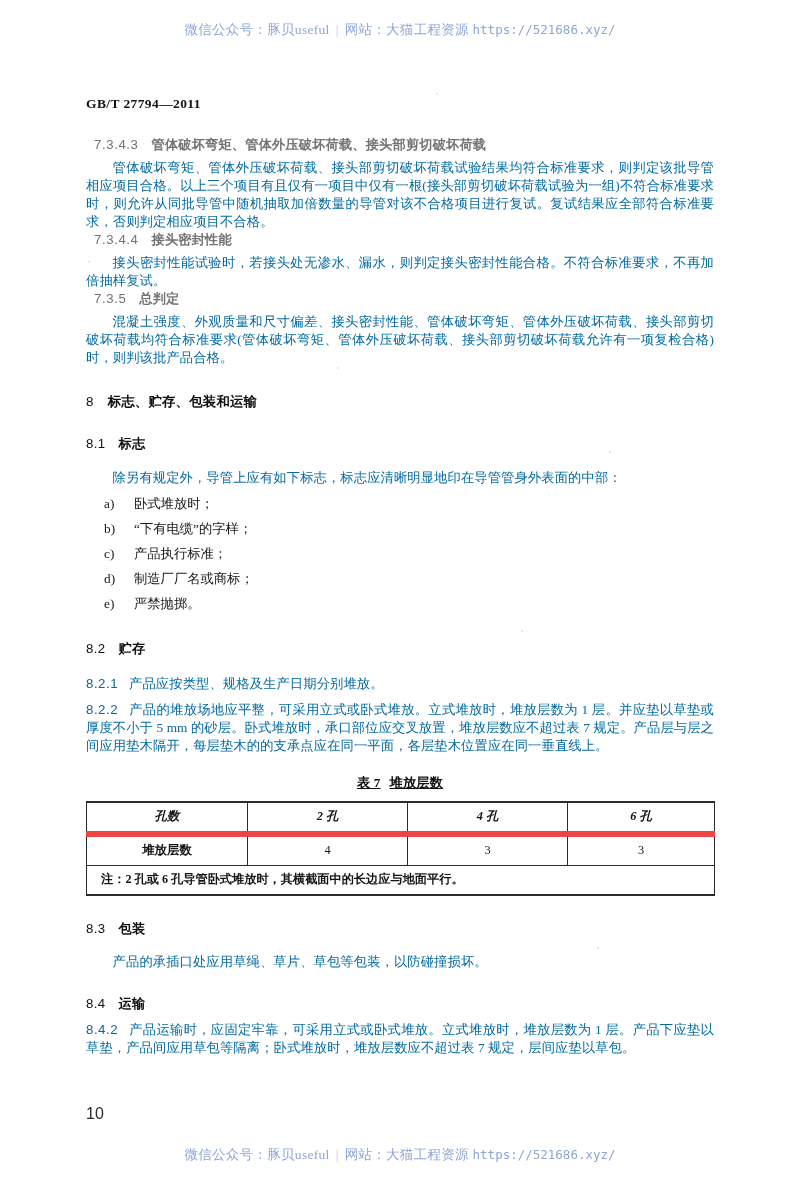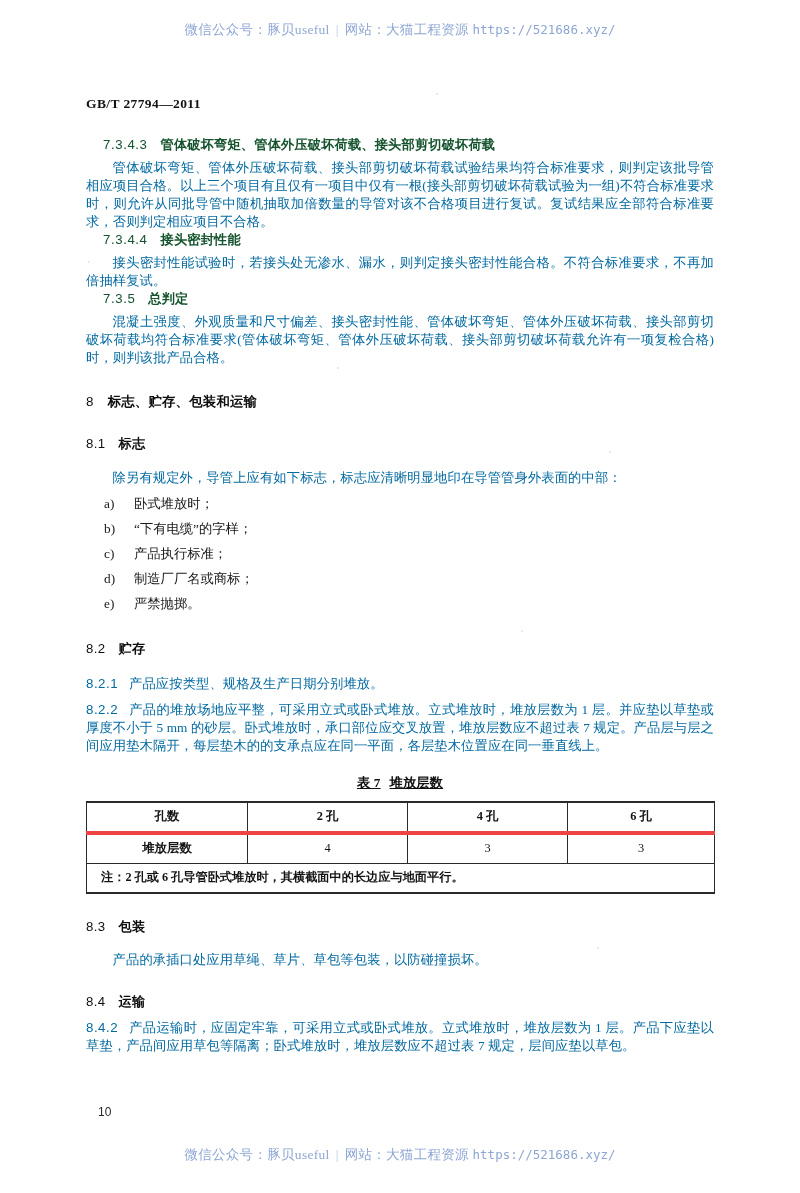--- a/index.html
+++ b/index.html
@@ -58,23 +58,23 @@
     font-size: 13.5px;
     letter-spacing: 0.4px;
     margin: 0 0 24px 0;
     color: #141414;
   }
 
   
   .h-clause {
     font-weight: bold;
     font-size: 13.2px;
-    margin: 0 0 5px 17px;
+    margin: 0 0 5px 8px;
     letter-spacing: 0.2px;
-    color: #14532d;
+    color: #737373;
   }
   .h-clause .num {
     font-family: "Liberation Sans", "DejaVu Sans", sans-serif;
     font-weight: normal;
     letter-spacing: 0.6px;
     margin-right: 13px;
   }
   .h-major {
     font-weight: bold;
     font-size: 13.4px;
@@ -157,42 +157,43 @@
     font-size: 12.4px;
   }
   table.tbl td {
     border: 1px solid #2a2a2a;
     text-align: center;
     padding: 5px 2px 6px 2px;
     color: #141414;
   }
   table.tbl tr.hdr td {
     font-weight: bold;
-    border-bottom: 4px solid #ef4444;
+    border-bottom: 6px solid #ef4444;
+    font-style: italic;
   }
   table.tbl tr.hdr td:first-child,
   table.tbl tr.data td:first-child { font-weight: bold; }
   table.tbl tr.data td { border-top: 1px solid #8d8d8d; }
   table.tbl tr.note td {
     text-align: left;
     padding: 5px 0 6px 14px;
     font-size: 12.2px;
     font-weight: bold;
     border-top: 1px solid #2a2a2a;
   }
   table.tbl .t-outer-top td { border-top-width: 2px; }
   table.tbl .t-outer-bottom td { border-bottom-width: 2px; }
 
   
   .page-num {
     position: absolute;
-    left: 98px;
+    left: 86px;
     top: 1105px;
     font-family: "Liberation Sans", "DejaVu Sans", sans-serif;
-    font-size: 12px;
+    font-size: 16px;
     color: #2a2a2a;
   }
 
   
   .speck {
     position: absolute;
     background: #c9c9c9;
     width: 2px;
     height: 2px;
     border-radius: 50%;

